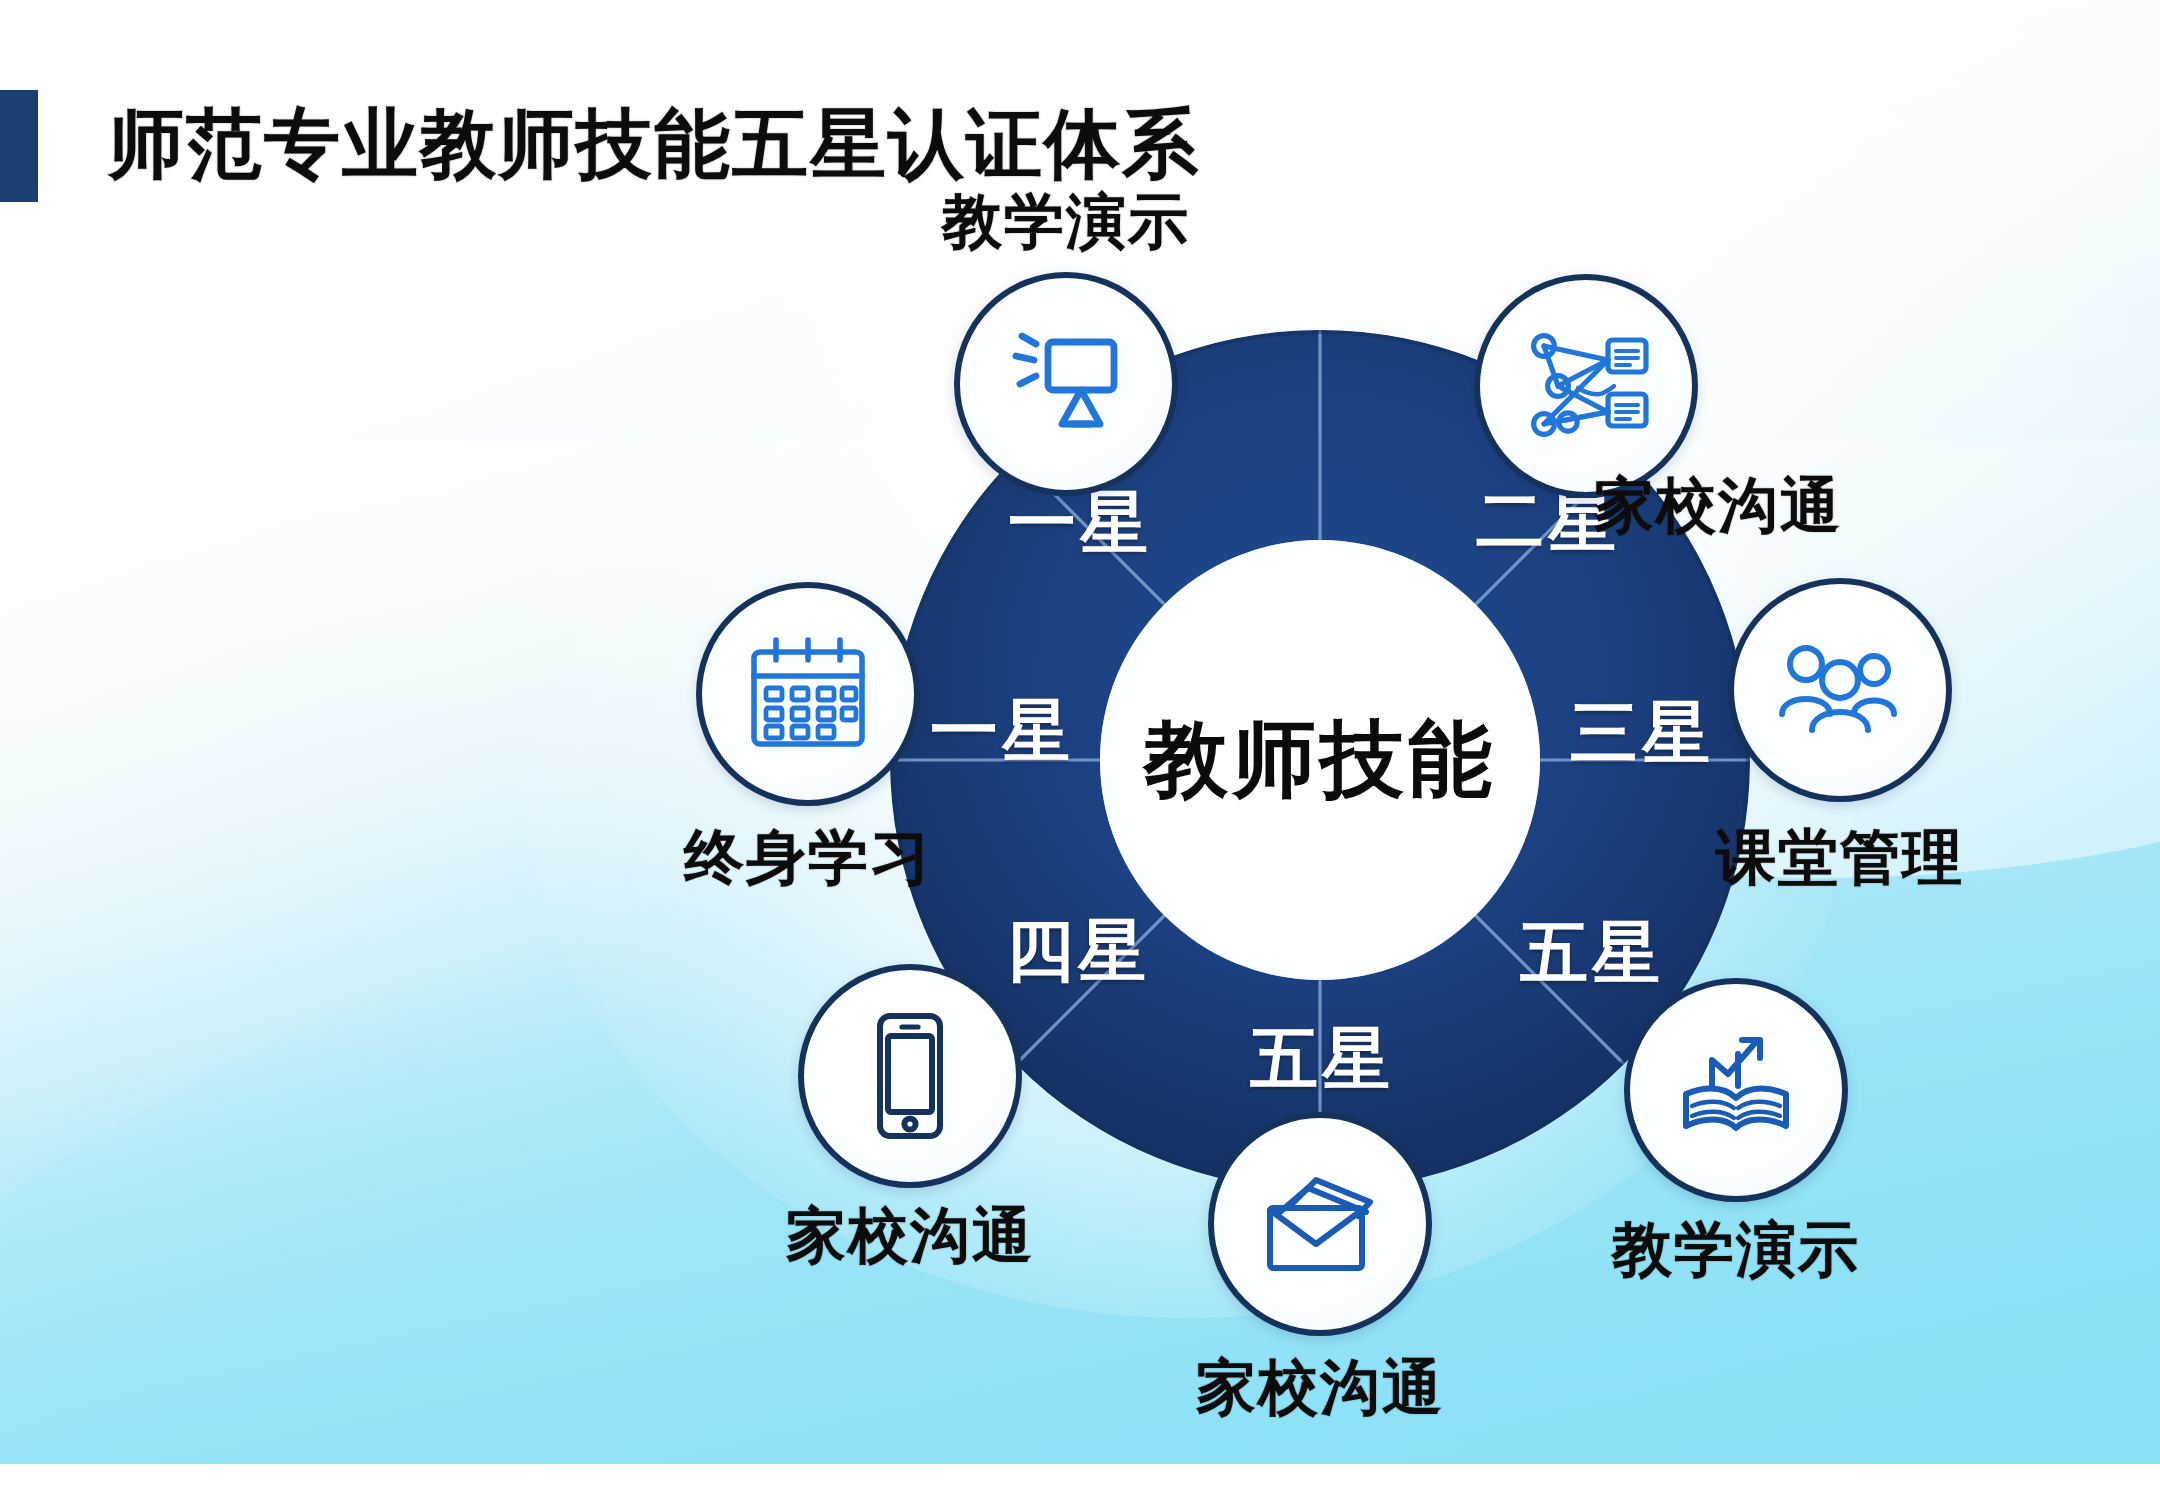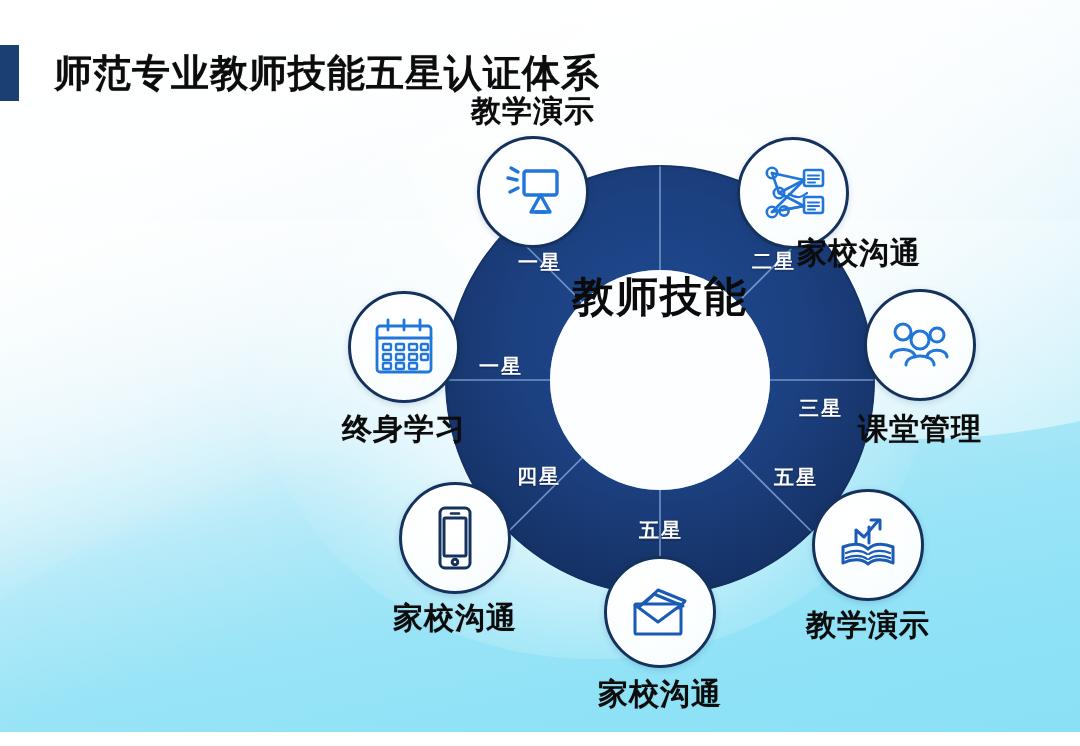--- a/index.html
+++ b/index.html
@@ -130,21 +130,21 @@
     left: 445px;
     top: 165px;
     width: 430px;
     height: 430px;
   }
   .wheel svg { display: block; }
 
   .ring-label {
     position: absolute;
     color: #ffffff;
-    font-size: 20px;
+    font-size: 34px;
     font-weight: bold;
     letter-spacing: 2px;
     white-space: nowrap;
     transform: translate(-50%, -50%);
     text-shadow: 0 1px 2px rgba(0,0,0,0.35);
     pointer-events: none;
   }
 
   .center-disc {
     position: absolute;
@@ -152,21 +152,21 @@
     top: 50%;
     width: 218px;
     height: 218px;
     margin-left: -109px;
     margin-top: -109px;
     border-radius: 50%;
     background: #fdfeff;
     display: flex;
     flex-direction: column;
     align-items: center;
-    justify-content: space-between;
+    justify-content: center;
     box-shadow: 0 0 0 1px rgba(255,255,255,0.6);
   }
   .center-line {
     font-size: 42px;
     font-weight: bold;
     color: #0b0b0b;
     letter-spacing: 2px;
     line-height: 1.22;
     white-space: nowrap;
   }
@@ -250,21 +250,21 @@
           <line x1="215" y1="215" x2="63" y2="367"></line>
           <line x1="215" y1="215" x2="0" y2="215"></line>
           <line x1="215" y1="215" x2="63" y2="63"></line>
         </g>
       </g>
       <circle cx="215" cy="215" r="214" fill="none" stroke="#12305f" stroke-width="2" opacity="0.55"></circle>
     </svg>
 
     <div class="ring-label" style="left:95px;  top:97px;">一星</div>
     <div class="ring-label" style="left:329px; top:96px;">二星</div>
-    <div class="ring-label" style="left:376px; top:202px;margin-top:41px;">三星</div>
+    <div class="ring-label" style="left:376px; top:202px;">三星</div>
     <div class="ring-label" style="left:351px; top:312px;">五星</div>
     <div class="ring-label" style="left:216px; top:365px;">五星</div>
     <div class="ring-label" style="left:94px;  top:311px;">四星</div>
     <div class="ring-label" style="left:56px;  top:201px;">一星</div>
 
     <div class="center-disc">
       <div class="center-line">教师技能</div>
     </div>
   </div>
 

